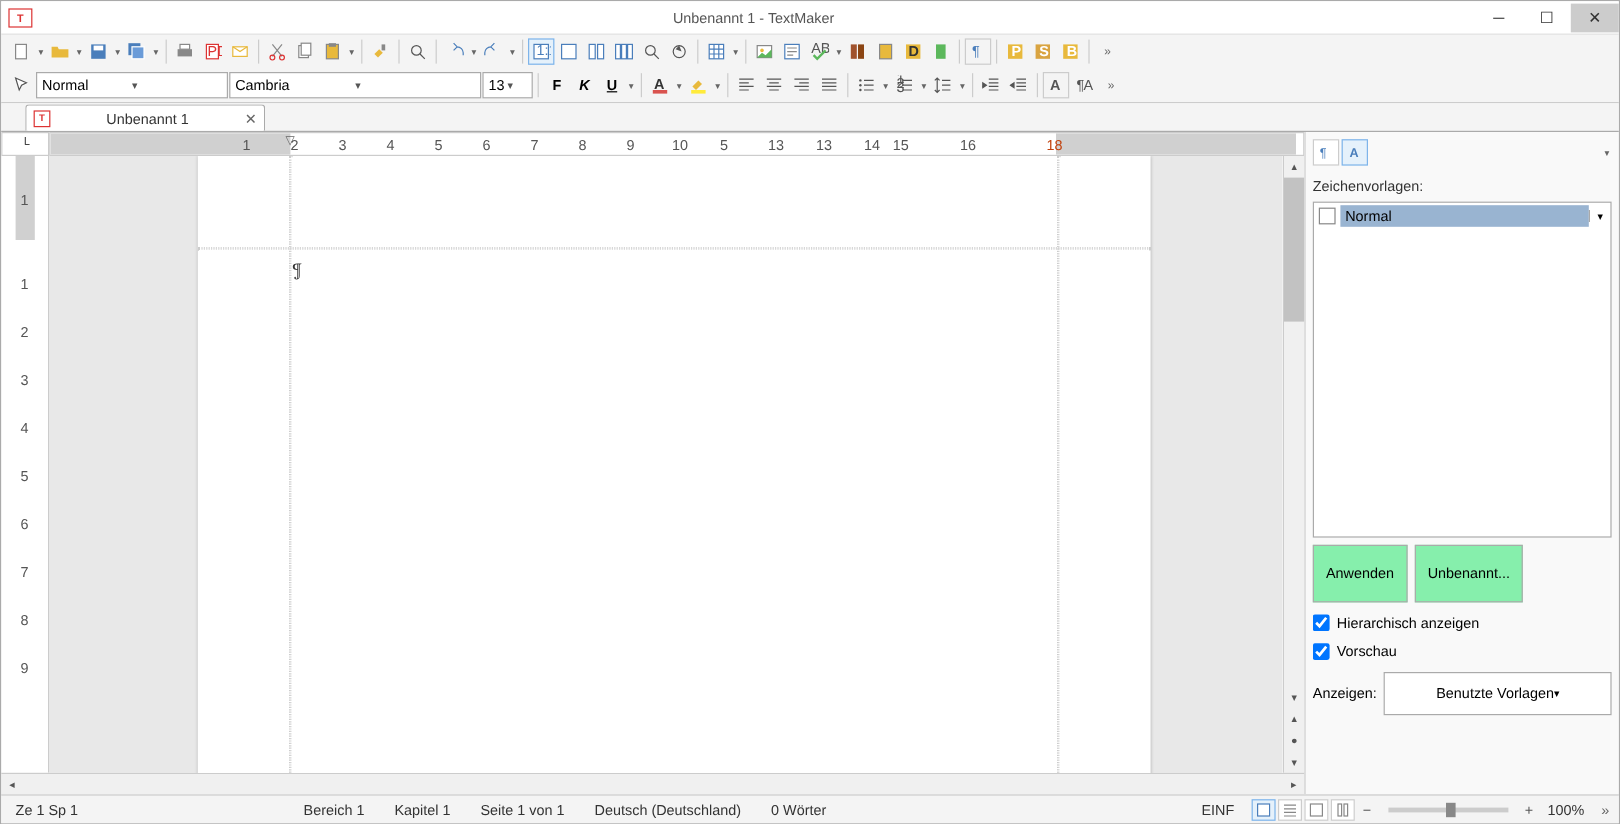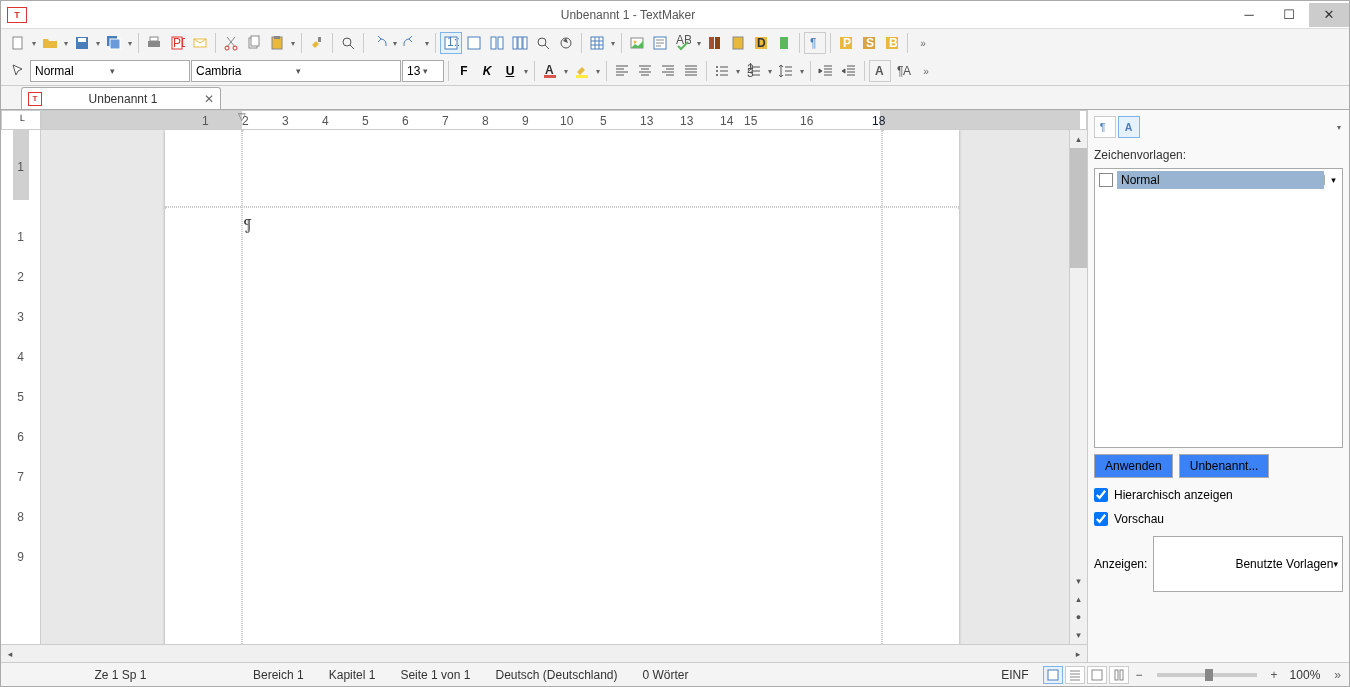--- a/index.html
+++ b/index.html
@@ -69,26 +69,26 @@
 .rp-tabs { display:flex; gap:2px; align-items:center; }
 .rp-tab { width:22px; height:22px; border:1px solid #ccc; display:flex; align-items:center; justify-content:center; background:#fff; }
 .rp-tab.active { background:#e5f1fb; border-color:#7eb4ea; }
 .rp-label { color:#333; margin-top:4px; }
 .rp-list { border:1px solid #aaa; background:#fff; height:280px; display:flex; flex-direction:column; }
 .rp-list-item { display:flex; align-items:center; height:22px; }
 .rp-list-item .cb { width:14px; height:14px; border:1px solid #888; margin:0 4px; background:#fff; }
 .rp-list-item .txt { flex:1; background:#99b4d1; padding:2px 4px; }
 .rp-list-item .drop { width:18px; border-left:1px solid #aaa; display:flex; align-items:center; justify-content:center; font-size:9px; }
 .rp-buttons { display:flex; gap:6px; }
-.rp-btn { border:1px solid #aaa; background:#3b82f6; padding:4px 10px; cursor:default; }
+.rp-btn { border:1px solid #aaa; background:#86efac; padding:16px 10px; cursor:default; }
 .rp-right { display:flex; justify-content:flex-end; }
 .rp-check { display:flex; align-items:flex-start; gap:6px; margin-top:4px; }
 .rp-check input { width:14px; height:14px; }
 .rp-select-row { display:flex; align-items:center; gap:6px; margin-top:4px; }
-.rp-select { flex:1; border:1px solid #aaa; background:#fff; padding:20px 4px; display:flex; justify-content:flex-end; align-items:center; }
+.rp-select { flex:1; border:1px solid #aaa; background:#fff; padding:10px 4px; display:flex; justify-content:center; align-items:center; }
 
 
 .statusbar { height:24px; background:#f4f4f4; border-top:1px solid #ccc; display:flex; align-items:center; font-size:12px; color:#333; }
 .statusbar .cell { padding:0 12px; border-right:1px solid transparent; }
 .statusbar .spacer { flex:1; }
 .sb-viewbtn { width:20px; height:18px; border:1px solid #ccc; margin:0 1px; display:flex; align-items:center; justify-content:center; background:#fff; }
 .sb-viewbtn.active { background:#e5f1fb; border-color:#7eb4ea; }
 .sb-slider { width:100px; height:4px; background:#ccc; margin:0 8px; position:relative; }
 .sb-slider .knob { position:absolute; left:48px; top:-4px; width:8px; height:12px; background:#888; }
 .sb-zoom { padding:0 6px; }
@@ -465,21 +465,21 @@
           <div class="tick" style="left:400px">7</div>
           <div class="tick" style="left:440px">8</div>
           <div class="tick" style="left:480px">9</div>
           <div class="tick" style="left:518px">10</div>
           <div class="tick" style="left:558px">5</div>
           <div class="tick" style="left:598px">13</div>
           <div class="tick" style="left:638px">13</div>
           <div class="tick" style="left:678px">14</div>
           <div class="tick" style="left:702px">15</div>
           <div class="tick" style="left:758px">16</div>
-          <div class="tick" style="left:830px;color:#0f172a">18</div>
+          <div class="tick" style="left:830px;color:#c2410c">18</div>
         </div>
       </div>
 
       <div class="editor-body">
 
         <div class="ruler-v">
           <div class="marginv" style="top:0;height:70px"></div>
           <div class="vtick" style="top:30px">1</div>
           <div class="vtick" style="top:100px">1</div>
           <div class="vtick" style="top:140px">2</div>
@@ -558,21 +558,21 @@
         <span>Anzeigen:</span>
         <div class="rp-select">
           <span>Benutzte Vorlagen</span>
           <span style="font-size:9px">▾</span>
         </div>
       </div>
     </div>
   </div>
 
   <div class="statusbar">
-    <div class="cell" style="width:240px;text-align:center">Ze 1 Sp 1</div>
+    <div class="cell" style="width:240px;text-align:left">Ze 1 Sp 1</div>
     <div class="cell">Bereich 1</div>
     <div class="cell">Kapitel 1</div>
     <div class="cell">Seite 1 von 1</div>
     <div class="cell">Deutsch (Deutschland)</div>
     <div class="cell">0 Wörter</div>
     <div class="spacer"></div>
     <div class="cell">EINF</div>
     <div class="sb-viewbtn active">
         <svg width="12" height="12" viewBox="0 0 12 12">
           <rect x="1" y="1" width="10" height="10" fill="#fff" stroke="#4a7ebb"></rect>

